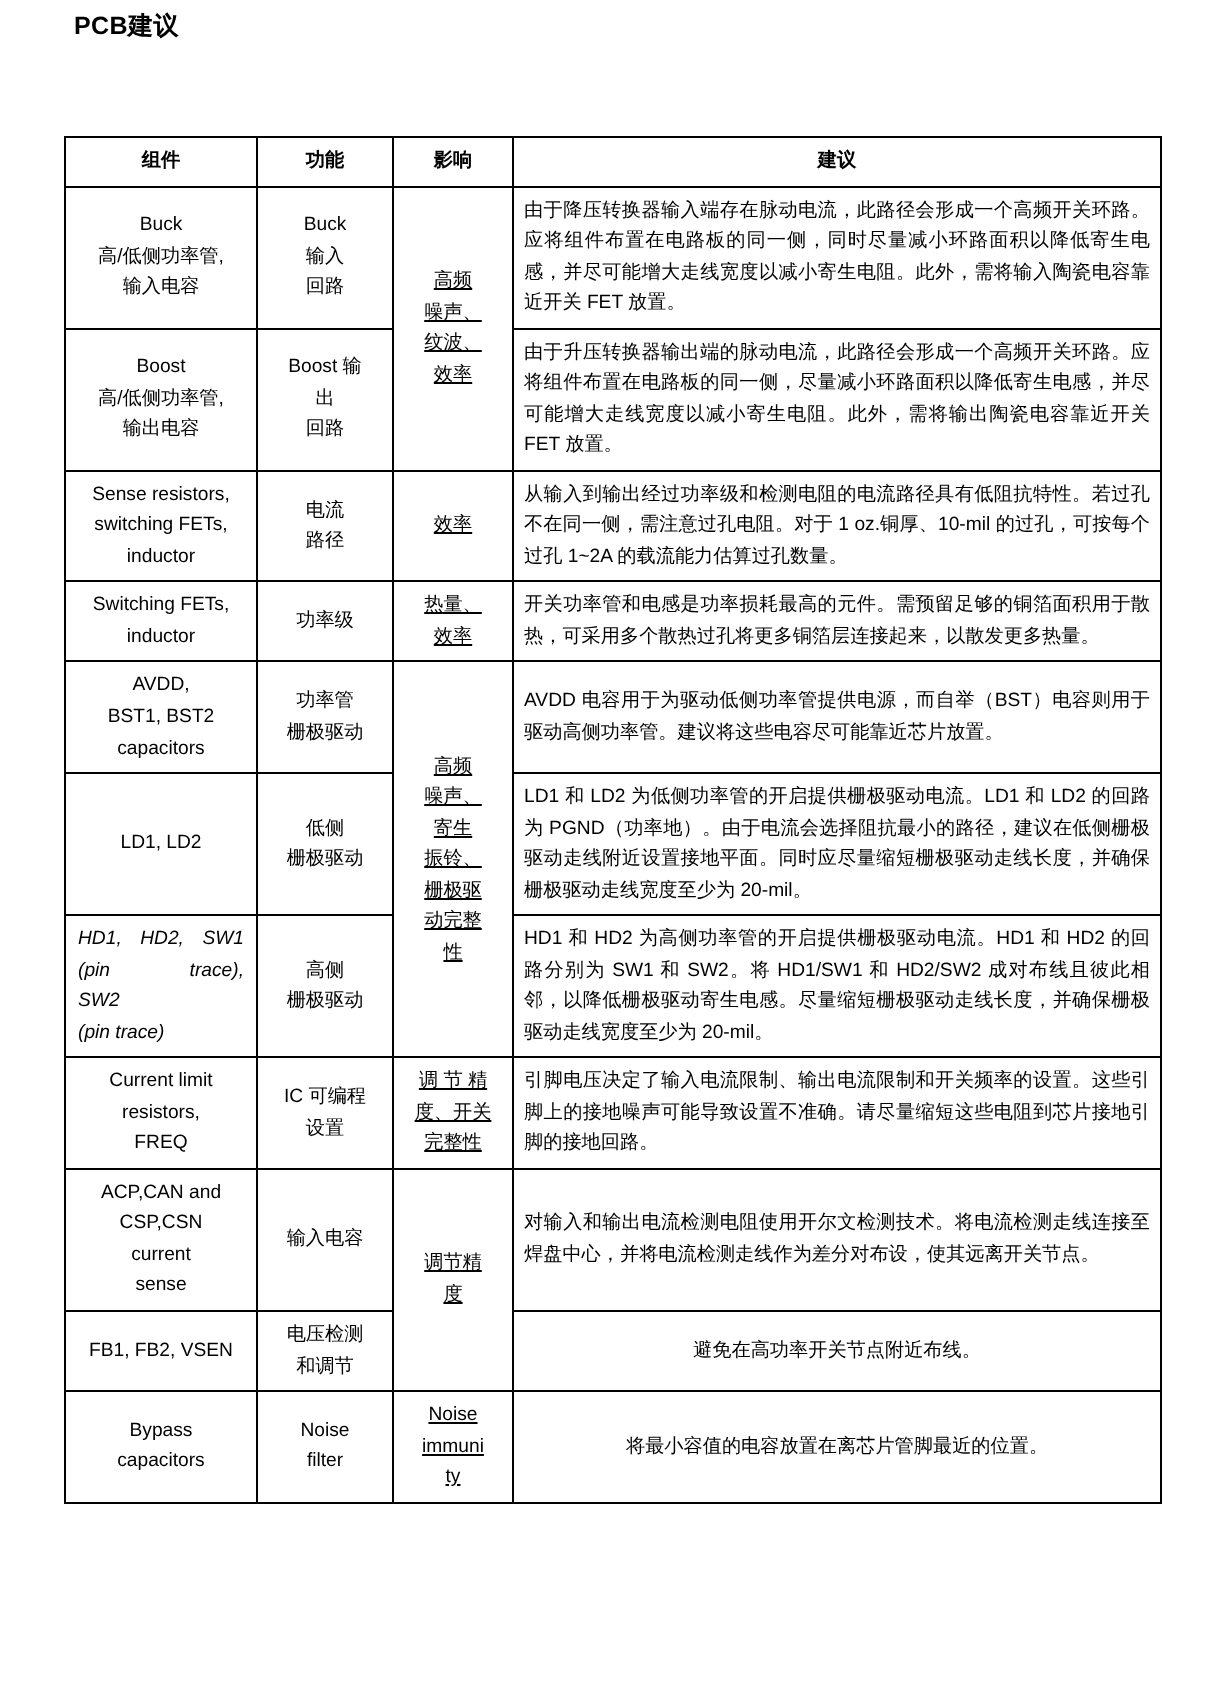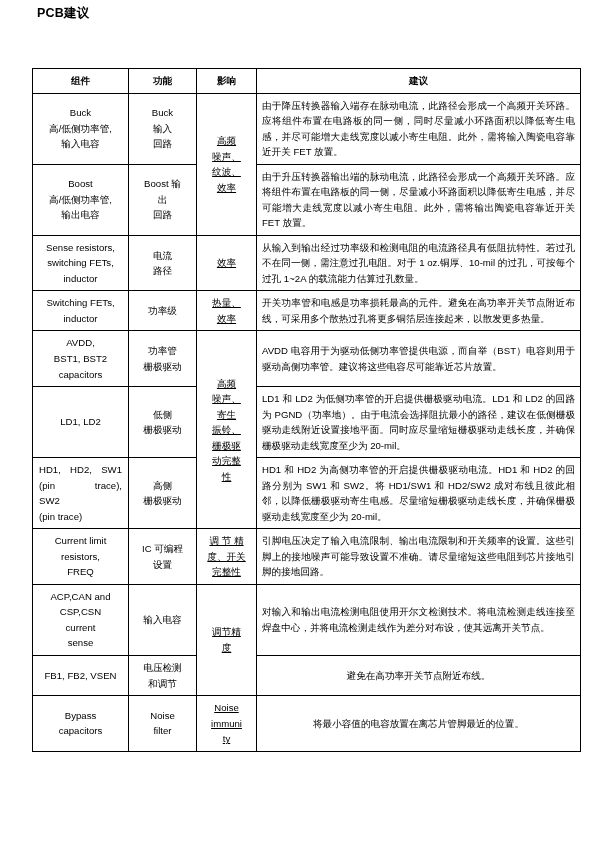--- a/index.html
+++ b/index.html
@@ -72,20 +72,21 @@
   td.comp.justify {
     text-align: left;
     text-align-last: left;
     padding-left: 6px;
     padding-right: 6px;
   }
   td.comp.justify .jline {
     display: block;
     text-align: justify;
     text-align-last: justify;
+    font-style: italic;
   }
   td.comp.justify .jline.last {
     text-align: center;
     text-align-last: left;
   }
   td.func {
     text-align: center;
     line-height: 1.72;
     padding: 6px 3px;
   }
@@ -144,21 +145,21 @@
           <tr>
             <td class="comp">Sense resistors,<br>switching FETs,<br>inductor</td>
             <td class="func">电流<br>路径</td>
             <td class="impact">效率</td>
             <td class="rec">从输入到输出经过功率级和检测电阻的电流路径具有低阻抗特性。若过孔不在同一侧，需注意过孔电阻。对于 1 oz.铜厚、10-mil 的过孔，可按每个过孔 1~2A 的载流能力估算过孔数量。</td>
           </tr>
           <tr>
             <td class="comp">Switching FETs,<br>inductor</td>
             <td class="func">功率级</td>
             <td class="impact">热量、<br>效率</td>
-            <td class="rec">开关功率管和电感是功率损耗最高的元件。避免在高功率开关节点附近布线，可采用多个散热过孔将更多铜箔层连接起来，以散发更多热量。</td>
+            <td class="rec">开关功率管和电感是功率损耗最高的元件。需预留足够的铜箔面积用于散热，可采用多个散热过孔将更多铜箔层连接起来，以散发更多热量。</td>
           </tr>
           <tr>
             <td class="comp">AVDD,<br>BST1, BST2<br>capacitors</td>
             <td class="func">功率管<br>栅极驱动</td>
             <td class="impact" rowspan="3">高频<br>噪声、<br>寄生<br>振铃、<br>栅极驱<br>动完整<br>性</td>
             <td class="rec">AVDD 电容用于为驱动低侧功率管提供电源，而自举（BST）电容则用于驱动高侧功率管。建议将这些电容尽可能靠近芯片放置。</td>
           </tr>
           <tr>
             <td class="comp">LD1, LD2</td>
             <td class="func">低侧<br>栅极驱动</td>

